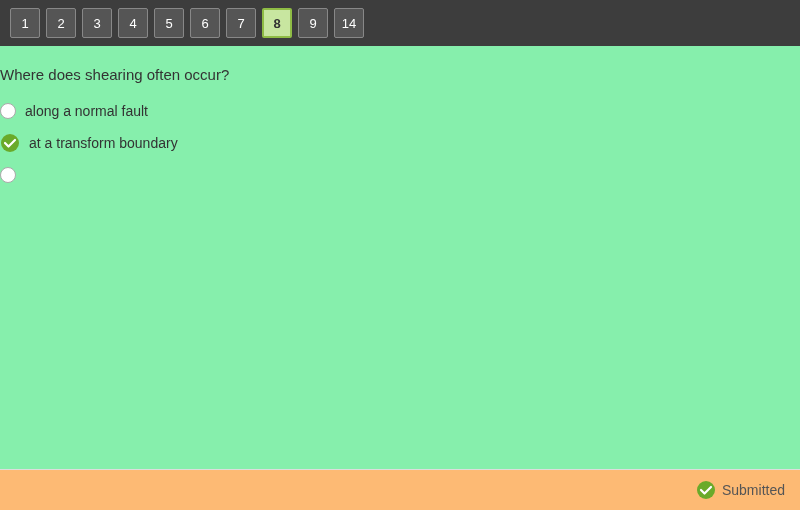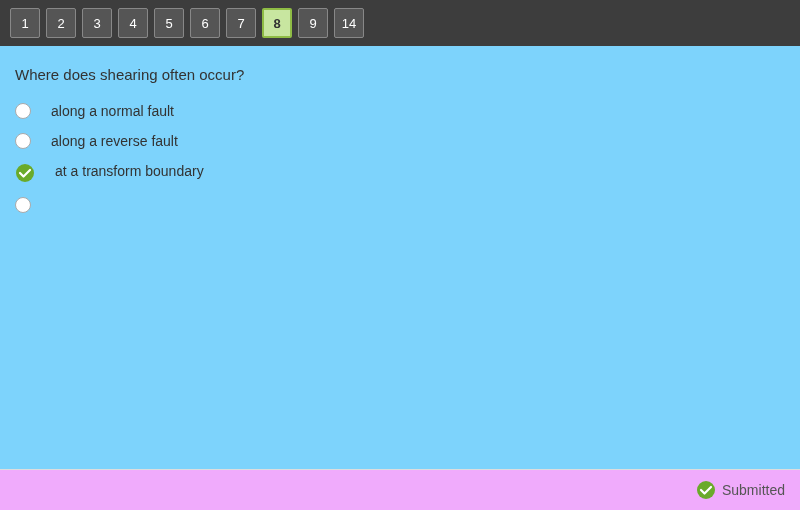--- a/index.html
+++ b/index.html
@@ -40,43 +40,43 @@
     .nav-btn.active {
       background: #c8e6a0;
       color: #333;
       border: 2px solid #8fbc45;
       font-weight: bold;
     }
 
     
     .main-content {
       flex: 1;
-      padding: 20px 15px;
-      background: #7dd3fc;
+      padding: 20px 0;
+      background: #86efac;
       overflow: hidden;
     }
 
     .question-text {
       font-size: 15px;
       font-weight: normal;
       color: #333;
       margin-bottom: 20px;
     }
 
     .options-list {
       list-style: none;
       display: flex;
       flex-direction: column;
       gap: 14px;
     }
 
     .option-item {
       display: flex;
-      align-items: flex-start;
-      gap: 20px;
+      align-items: center;
+      gap: 9px;
       font-size: 14px;
       color: #333;
     }
 
     .radio-circle {
       width: 16px;
       height: 16px;
       border-radius: 50%;
       border: 1.5px solid #aaa;
       background: #fff;
@@ -94,21 +94,21 @@
 
     .checkmark-icon svg {
       width: 20px;
       height: 20px;
     }
 
     
     .footer {
       border-top: 1px solid #ddd;
       padding: 10px 15px;
-      background: #f0abfc;
+      background: #fdba74;
       display: flex;
       justify-content: flex-end;
       align-items: center;
     }
 
     .submitted-badge {
       display: flex;
       align-items: center;
       gap: 6px;
       font-size: 14px;
@@ -142,24 +142,20 @@
 <div class="main-content">
   <div class="question-text">Where does shearing often occur?</div>
 
   <ul class="options-list">
 
     <li class="option-item">
       <span class="radio-circle"></span>
       <span>along a normal fault</span>
     </li>
 
-    <li class="option-item">
-      <span class="radio-circle"></span>
-      <span>along a reverse fault</span>
-    </li>
 
     <li class="option-item">
       <span class="checkmark-icon">
         <svg viewBox="0 0 20 20" xmlns="http://www.w3.org/2000/svg">
           <circle cx="10" cy="10" r="9" fill="#6aaa2a"></circle>
           <polyline points="5,10 8.5,13.5 15,7" fill="none" stroke="#fff" stroke-width="2.2" stroke-linecap="round" stroke-linejoin="round"></polyline>
         </svg>
       </span>
       <span>at a transform boundary</span>
     </li>

